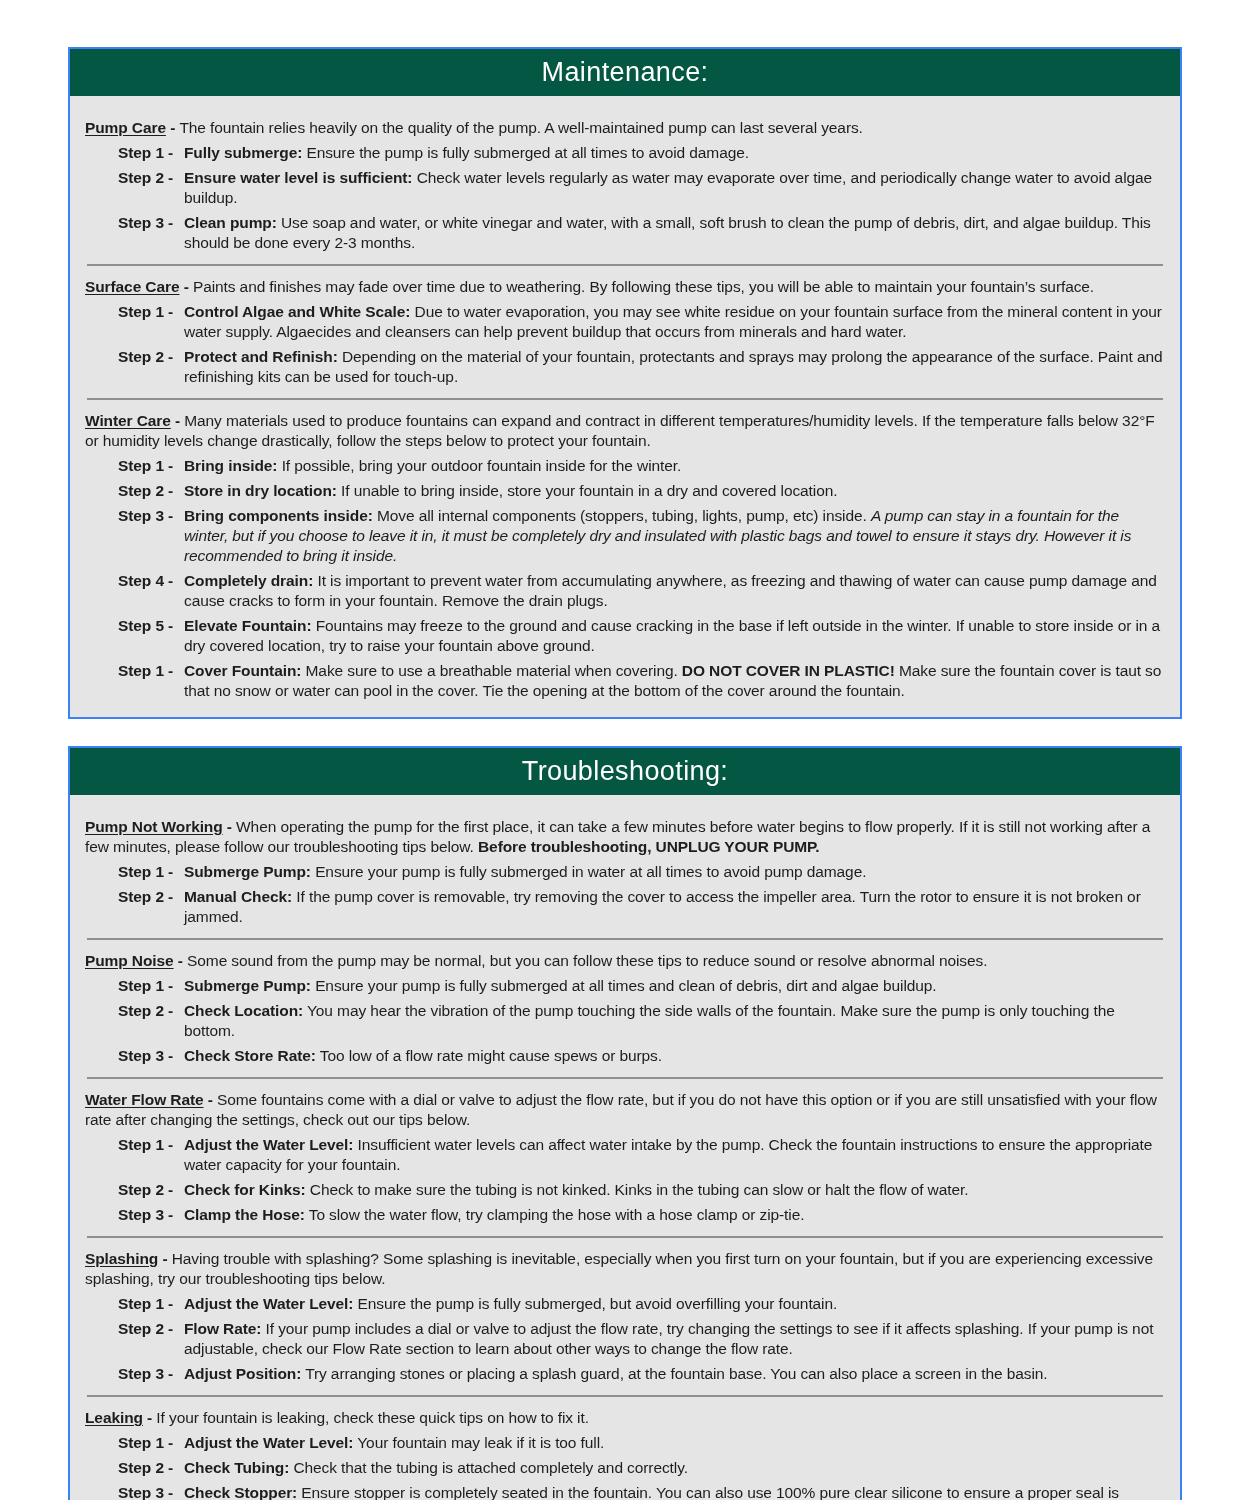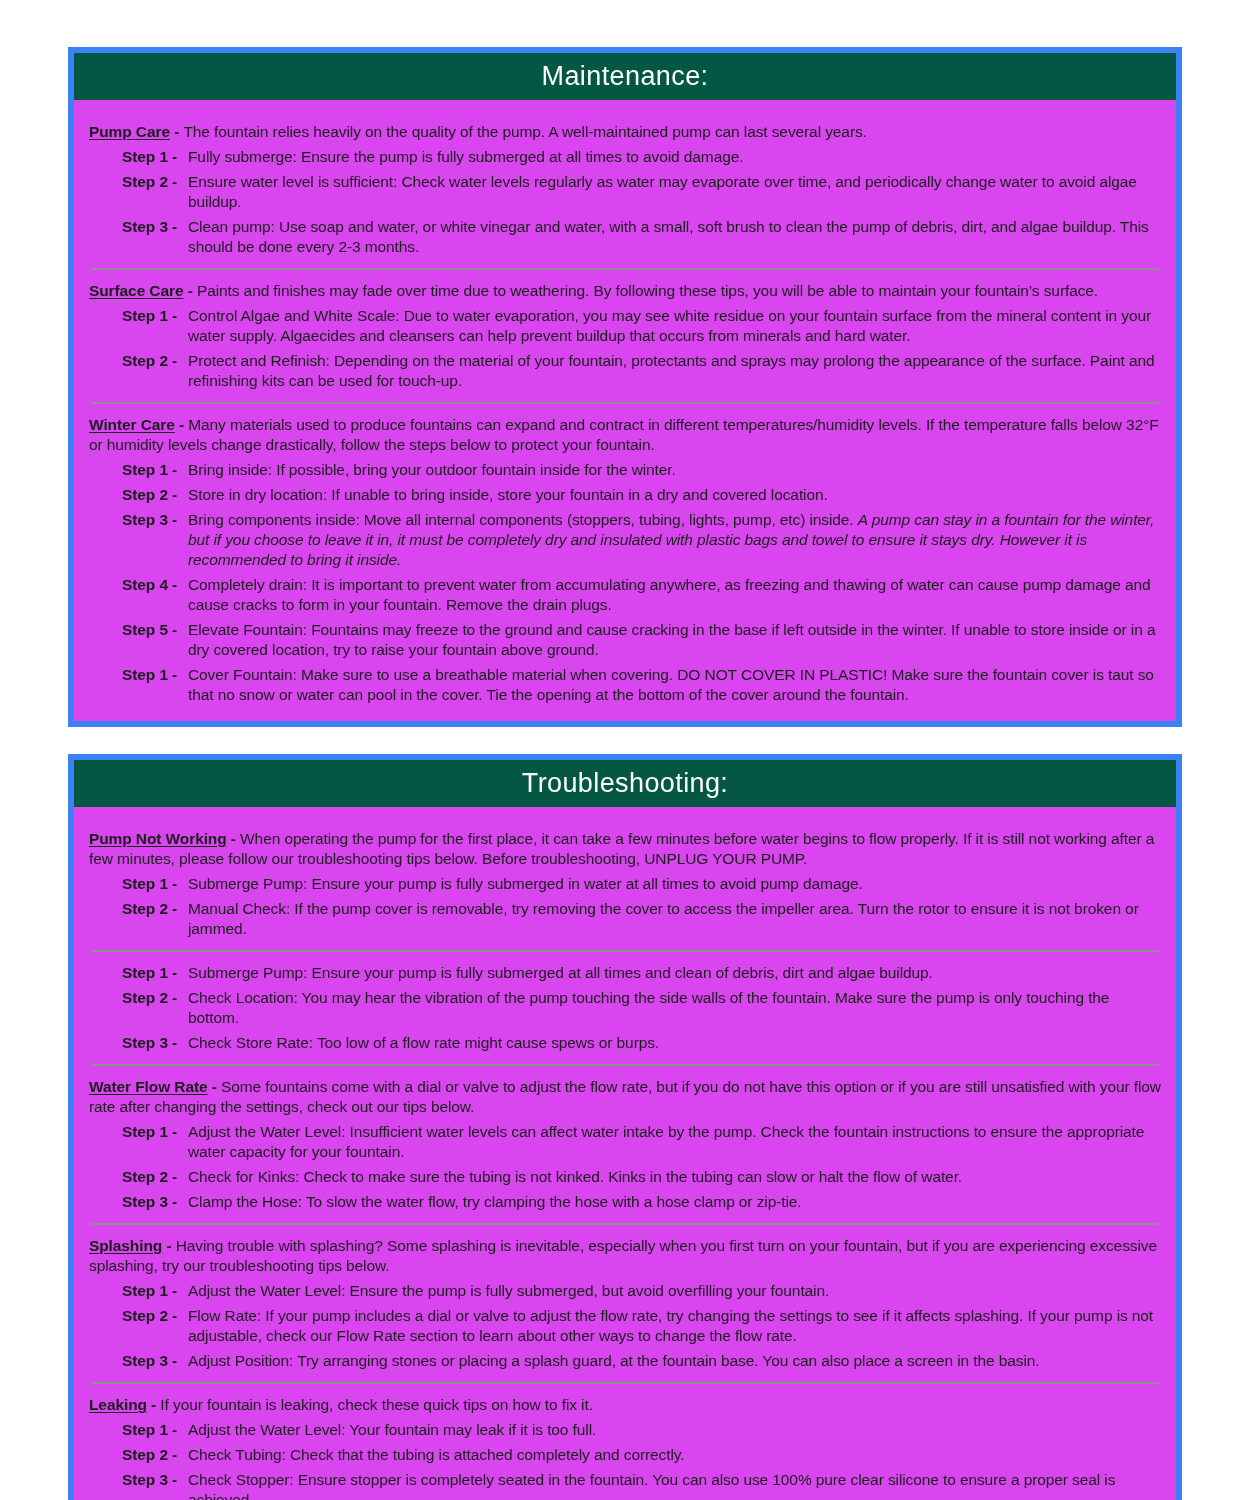--- a/index.html
+++ b/index.html
@@ -4,23 +4,23 @@
 <style>
   html, body { margin: 0; padding: 0; background: #ffffff; }
   body {
     width: 1250px; height: 1500px;
     font-family: "Liberation Sans", sans-serif;
     color: #1d1d1d;
     -webkit-font-smoothing: antialiased;
   }
   .page { padding: 47px 68px 0 68px; box-sizing: border-box; }
   .box {
-    border: 6px solid #3b82f6;
+    border: 2px solid #3b82f6;
     margin-bottom: 27px;
-    background: #d946ef;
+    background: #e5e5e5;
   }
   .box-header {
     background: #045742;
     height: 47px;
     display: flex; align-items: center; justify-content: center;
   }
   .box-title {
     color: #ffffff;
     font-size: 27px;
     letter-spacing: 0.4px;
@@ -39,21 +39,21 @@
   .step {
     display: flex;
     margin: 5px 0 0 33px;
     font-size: 15.5px;
     line-height: 20px;
     letter-spacing: -0.1px;
     justify-content: center;
   }
   .step-label { font-weight: bold; flex: 0 0 66px; }
   .step-body { flex: 1; }
-  .run-b { font-weight: normal; }
+  .run-b { font-weight: bold; }
   .run-i { font-style: italic; }
   .divider {
     border-top: 2px solid #8f8f8f;
     margin: 11px 2px 11px 2px;
   }
 </style>
 </head>
 <body>
 
 <div class="page">
@@ -140,20 +140,21 @@
               <div class="step-body"><span class="run-b">Submerge Pump:</span><span> Ensure your pump is fully submerged in water at all times to avoid pump damage.</span></div>
             </div>
             <div class="step">
               <span class="step-label">Step 2 -</span>
               <div class="step-body"><span class="run-b">Manual Check:</span><span> If the pump cover is removable, try removing the cover to access the impeller area. Turn the rotor to ensure it is not broken or jammed.</span></div>
             </div>
           </div>
         </div>
         <div class="divider"></div>
         <div class="topic">
+          <p class="intro"><span class="topic-heading">Pump Noise</span><span class="topic-dash"> - </span><span>Some sound from the pump may be normal, but you can follow these tips to reduce sound or resolve abnormal noises.</span></p>
           <div class="steps">
             <div class="step">
               <span class="step-label">Step 1 -</span>
               <div class="step-body"><span class="run-b">Submerge Pump:</span><span> Ensure your pump is fully submerged at all times and clean of debris, dirt and algae buildup.</span></div>
             </div>
             <div class="step">
               <span class="step-label">Step 2 -</span>
               <div class="step-body"><span class="run-b">Check Location:</span><span> You may hear the vibration of the pump touching the side walls of the fountain. Make sure the pump is only touching the bottom.</span></div>
             </div>
             <div class="step">

